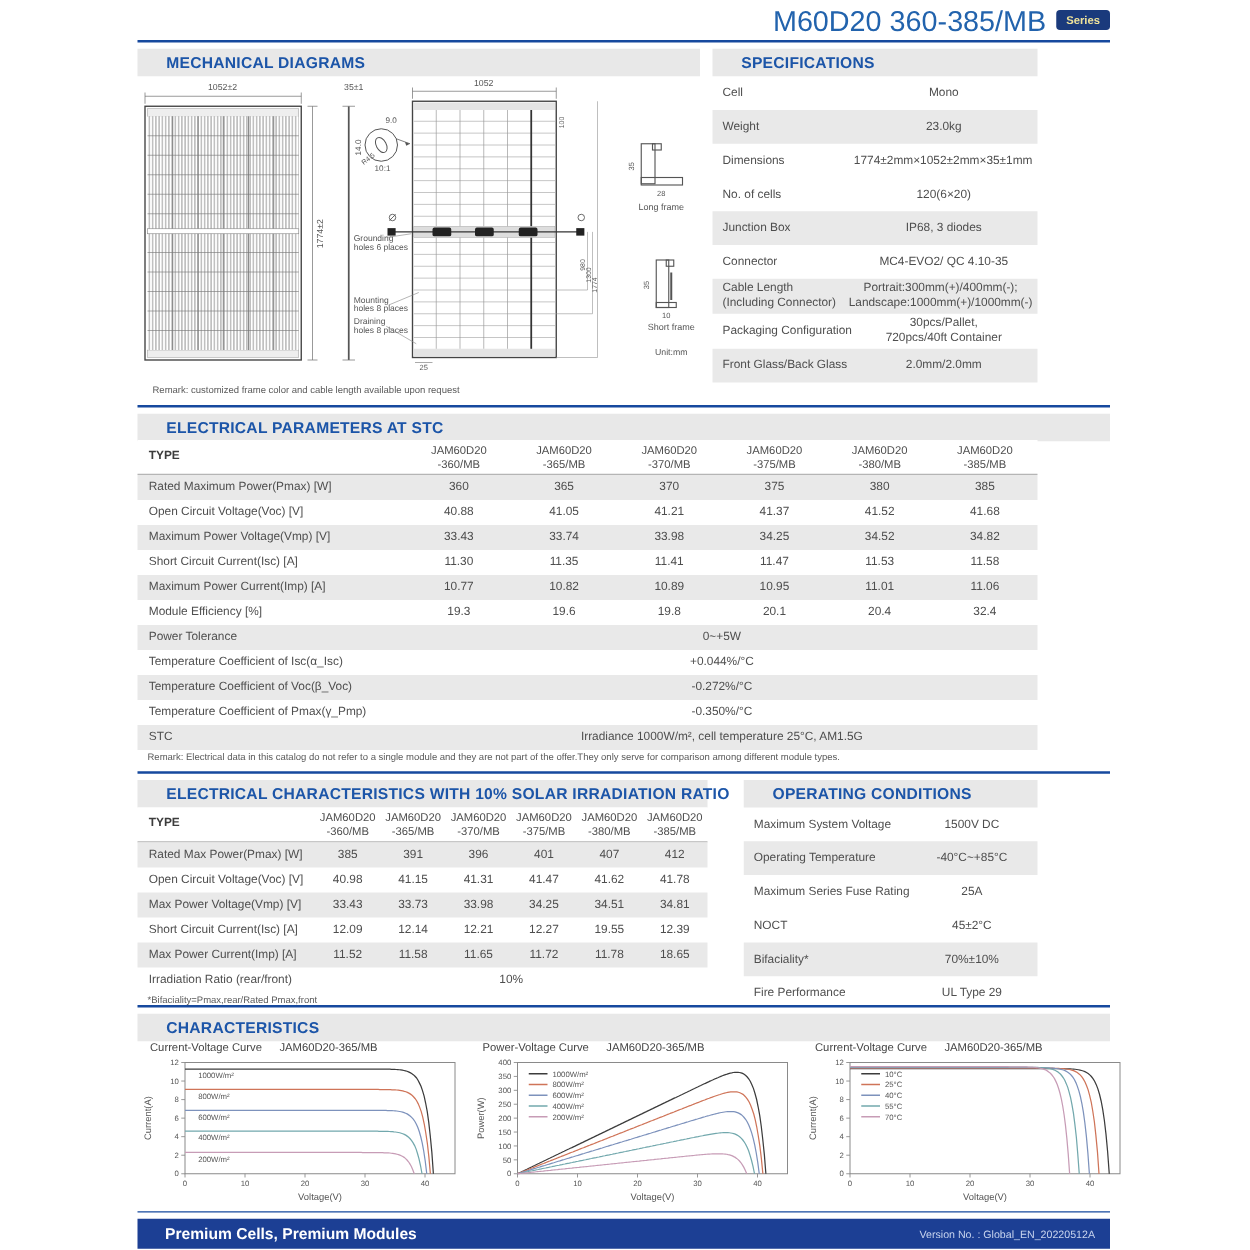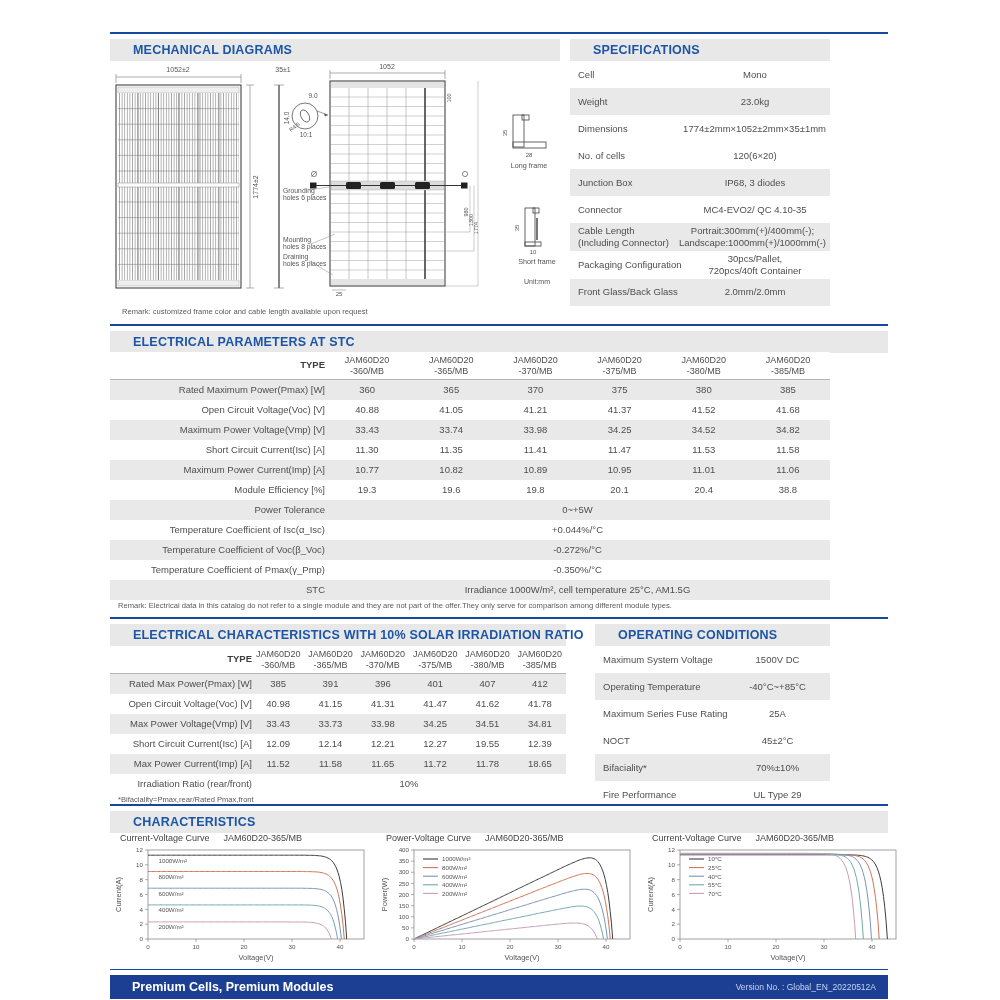--- a/index.html
+++ b/index.html
@@ -16,41 +16,44 @@
   .kv-row{display:flex;align-items:center;min-height:23px;padding:2px 0;}
   .kv-row.alt{background:#e9e9e9;}
   .kv-label{width:108px;padding-left:8px;line-height:1.2;}
   .kv-value{flex:1;text-align:center;line-height:1.25;padding-right:4px;}
   
   .ptable{position:absolute;font-size:9.5px;}
   .prow{display:grid;align-items:center;min-height:20px;}
   .prow.alt{background:#e9e9e9;}
   .prow.head{min-height:27px;border-bottom:1px solid #b5b5b5;background:#fff;}
   .pcell{text-align:center;line-height:1.15;}
-  .plabel{text-align:right;padding-left:9px;line-height:1.15;}
+  .plabel{text-align:left;padding-left:9px;line-height:1.15;}
   .prow.head .plabel{font-weight:bold;color:#3c3c3c;}
   .pcell.colhead{font-size:9px;}
   .pspan{grid-column:2/-1;text-align:center;}
   .remark{position:absolute;font-size:7.6px;color:#5a5a5a;}
   
   .chart{position:absolute;width:266px;}
   .c-titleline{font-size:9px;color:#444;padding-left:8px;white-space:nowrap;}
   .c-sub{margin-left:14px;}
   .footer{position:absolute;left:110px;top:975px;width:778px;height:24px;background:#1c3f94;
           display:flex;align-items:center;justify-content:space-between;box-sizing:border-box;
           padding:0 12px 0 22px;}
   .footer .f-left{color:#fff;font-weight:bold;font-size:12.5px;text-align:center;}
   .footer .f-right{color:#c8d4ee;font-size:8.5px;}
   svg text{font-family:"Liberation Sans",sans-serif;}
 </style>
 </head>
 <body>
 
 <div class="page">
 
+  <div class="hdr-title">
+    <span>M60D20 360-385/MB</span><span class="badge">Series</span>
+  </div>
   <div class="rule" style="top:32px;"></div>
 
   <div class="secbar" style="left:110px;top:39px;width:450px;">
     <span>MECHANICAL DIAGRAMS</span>
   </div>
 
   <svg style="position:absolute;left:113px;top:60px;" width="452" height="246" viewBox="0 0 452 246">
     <defs>
       <pattern id="cellp" width="2.6" height="6" patternUnits="userSpaceOnUse">
         <rect width="2.6" height="6" fill="#fff"></rect>
@@ -312,21 +315,21 @@
         <div class="pcell">11.01</div>
         <div class="pcell">11.06</div>
       </div>
       <div class="prow" style="grid-template-columns: 215px repeat(6, 1fr);">
         <div class="plabel">Module Efficiency [%]</div>
         <div class="pcell">19.3</div>
         <div class="pcell">19.6</div>
         <div class="pcell">19.8</div>
         <div class="pcell">20.1</div>
         <div class="pcell">20.4</div>
-        <div class="pcell">38.8</div>
+        <div class="pcell">32.4</div>
       </div>
       <div class="prow alt" style="grid-template-columns: 215px repeat(6, 1fr);">
         <div class="plabel">Power Tolerance</div>
         <div class="pcell pspan">0~+5W</div>
       </div>
       <div class="prow" style="grid-template-columns: 215px repeat(6, 1fr);">
         <div class="plabel">Temperature Coefficient of Isc(α_Isc)</div>
         <div class="pcell pspan">+0.044%/°C</div>
       </div>
       <div class="prow alt" style="grid-template-columns: 215px repeat(6, 1fr);">

